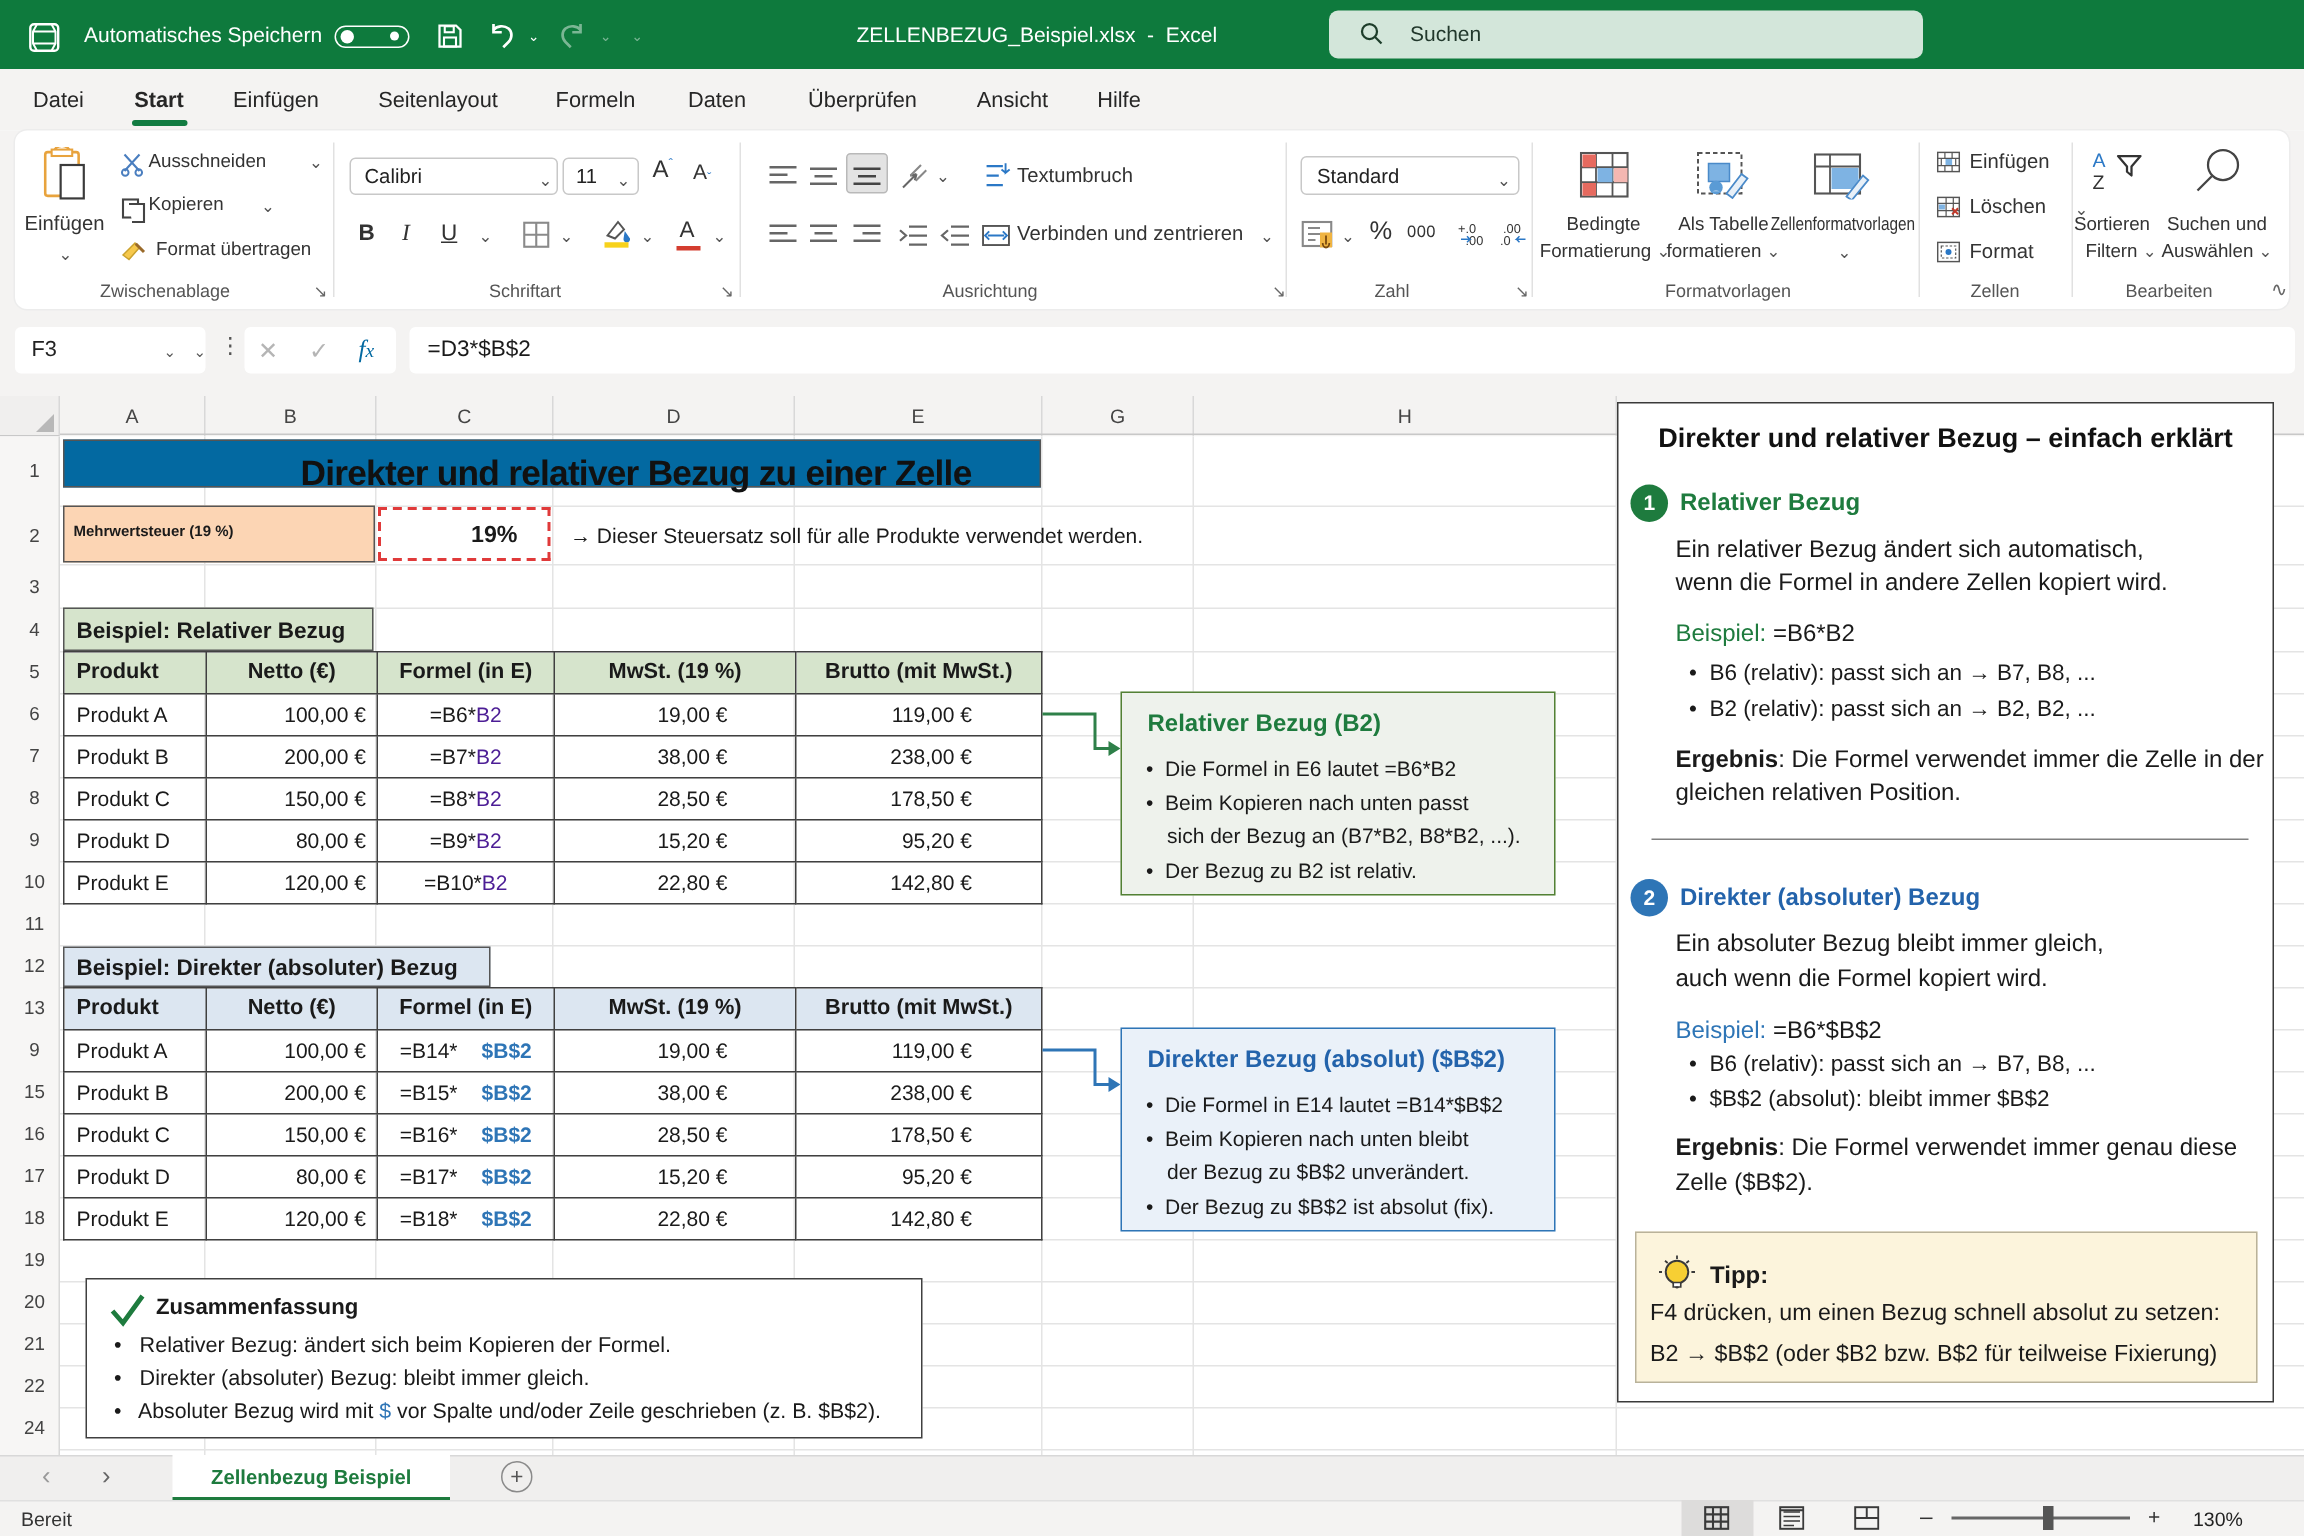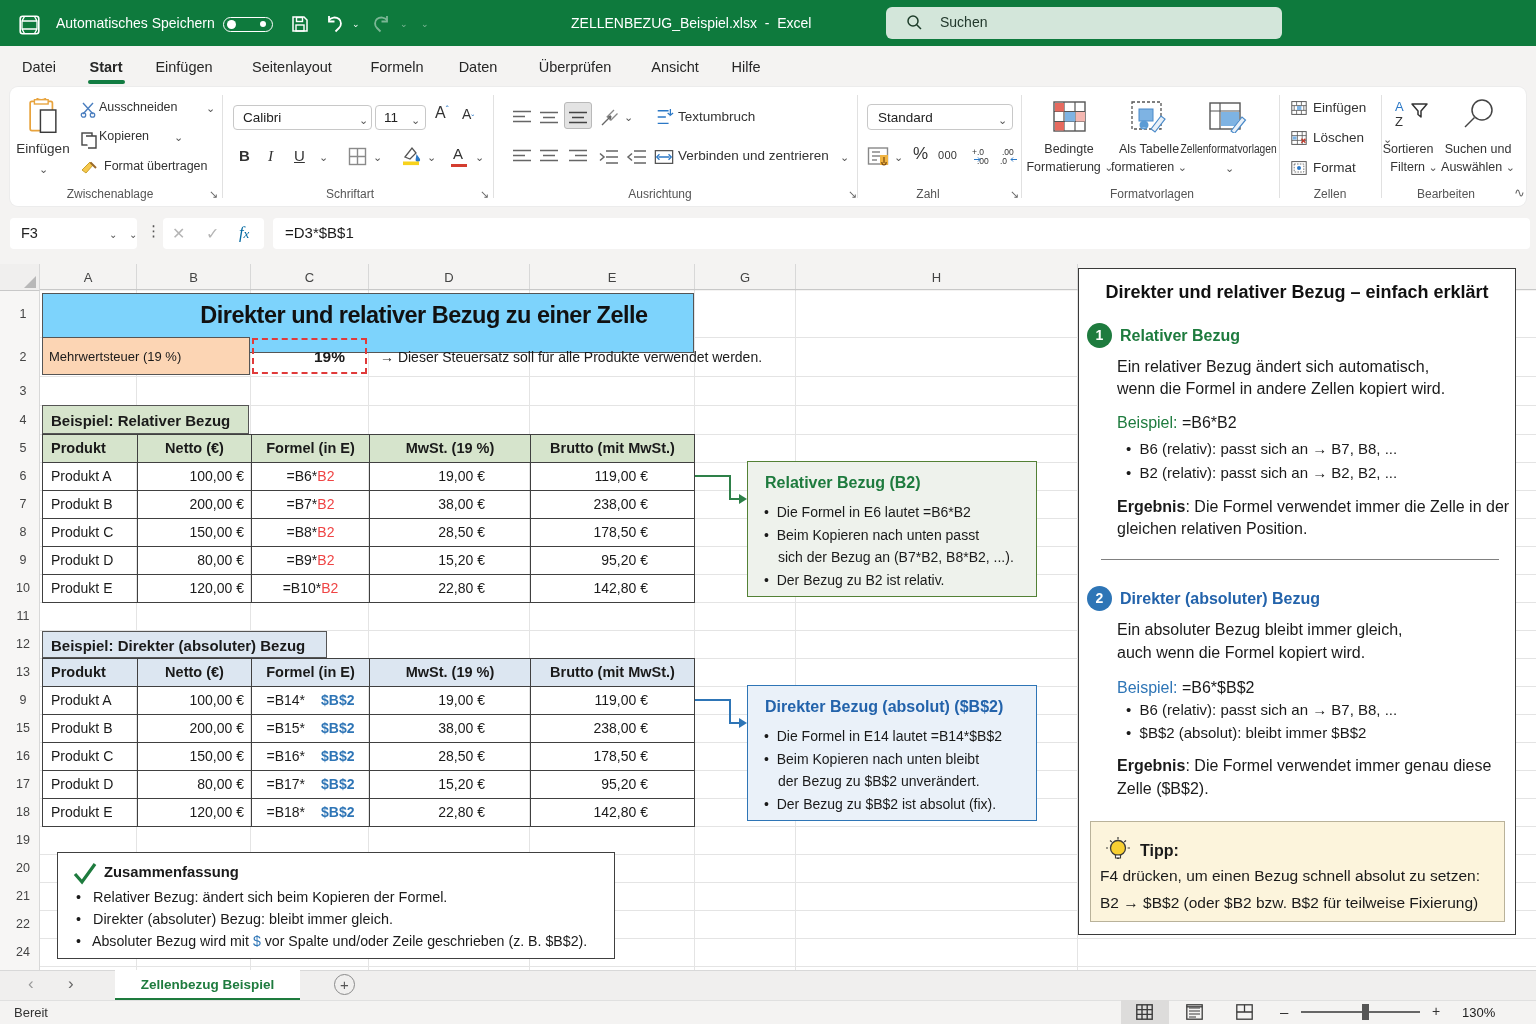--- a/index.html
+++ b/index.html
@@ -41,21 +41,21 @@
   .xtab td { border:1.4px solid #404040; height:27.95px; padding:0; overflow:hidden; white-space:nowrap; }
   .xtab td.c1 { width:95px; padding-left:8px; }
   .xtab td.c2 { width:114px; text-align:right; padding-right:7px; }
   .xtab td.c3 { width:118px; text-align:center; }
   .xtab td.c4 { width:161px; text-align:right; padding-right:45px; }
   .xtab td.c5 { width:164px; text-align:right; padding-right:46px; }
   .xtab td.c2x { width:114px; text-align:center; }
   .xtab td.c4x { width:161px; text-align:center; }
   .xtab td.c5x { width:164px; text-align:center; }
   .xtab .hdrow td { font-size:14.5px; }
-  .red { color:#ef4444; }
+  .red { color:#4c1d95; }
   .blue { color:#2e75b6; font-weight:700;margin-left:16px; }
   .gl-v { position:absolute; top:0; width:1px; background:#e4e4e4; }
   .gl-h { position:absolute; left:40px; width:1496px; height:1px; background:#e4e4e4; }
   .hdrow { font-weight:700; }
   
   #sheetbar { position:absolute; left:0; top:970px; width:1536px; height:30px; background:#f0efee; font-size:13.5px; }
   
   #statusbar { position:absolute; left:0; top:1000px; width:1536px; height:24px; background:#f4f3f2; font-size:13px; color:#333; }
 </style>
 </head>
@@ -322,21 +322,21 @@
       <div class="chev" style="left:99px;top:11px;font-size:10px">⌄</div>
       <div class="chev" style="left:119px;top:11px;font-size:10px">⌄</div>
     </div>
     <div class="abs" style="left:146px;top:11px;color:#555;font-size:15px;line-height:1.0">⋮</div>
     <div class="fbox" style="left:163px;top:6px;width:101px;height:31px">
       <div class="abs" style="left:9px;top:6px;font-size:16px;color:#b5b5b5">✕</div>
       <div class="abs" style="left:43px;top:6px;font-size:16px;color:#b5b5b5">✓</div>
       <div class="abs" style="left:76px;top:5px;font-size:16.5px;color:#0369a1;font-style:italic;font-family:'Liberation Serif',serif">f<span style="font-size:13px">x</span></div>
     </div>
     <div class="fbox" style="left:273px;top:6px;width:1257px;height:31px">
-      <div class="abs" style="left:12px;top:6px;font-size:15px;color:#1a1a1a">=D3*$B$1</div>
+      <div class="abs" style="left:12px;top:6px;font-size:15px;color:#1a1a1a">=D3*$B$2</div>
     </div>
   </div>
   <div id="colhdr">
     <div class="abs" style="left:0;top:12px;width:40px;height:27px;background:#f0efee;border-right:1px solid #d8d8d8;border-bottom:1px solid #c8c8c8">
       <svg class="abs" style="left:24px;top:12px" width="13" height="13">
           <path d="M12 0 L12 12 L0 12 Z" fill="#b8b8b8"></path>
         </svg>
     </div>
     <div class="colcell" style="left:40px;width:97px">A</div>
     <div class="colcell" style="left:137px;width:114px">B</div>
@@ -400,25 +400,25 @@
     <div class="rowlbl" style="top:458px">16</div>
     <div class="rowlbl" style="top:486px">17</div>
     <div class="rowlbl" style="top:514px">18</div>
     <div class="rowlbl" style="top:542px">19</div>
     <div class="rowlbl" style="top:570px">20</div>
     <div class="rowlbl" style="top:598px">21</div>
     <div class="rowlbl" style="top:626px">22</div>
     <div class="rowlbl" style="top:654px">24</div>
   </div>
 
-  <div class="abs" style="left:42px;top:293px;width:652px;height:60px;background:#7dd3fc;border:1.5px solid #555;">
+  <div class="abs" style="left:42px;top:293px;width:652px;height:32px;background:#0369a1;border:1.5px solid #555;">
     <div class="t" style="left:110px;top:10px;width:542px;text-align:center;font-weight:700;font-size:23.5px;color:#111;letter-spacing:-0.5px">Direkter und relativer Bezug zu einer Zelle</div>
   </div>
   <div class="abs" style="left:42px;top:337px;width:208px;height:38px;background:#fcd5b4;border:1.5px solid #555;">
-    <div class="t" style="left:6px;top:12px;font-weight:400;font-size:13px">Mehrwertsteuer (19 %)</div>
+    <div class="t" style="left:6px;top:12px;font-weight:700;font-size:10px">Mehrwertsteuer (19 %)</div>
   </div>
   <div class="abs" style="left:252px;top:338px;width:115px;height:36px;border:2px dashed #e03a3a;">
     <div class="t" style="left:0;top:9px;width:91px;text-align:right;font-weight:600;font-size:15.5px">19%</div>
   </div>
   <div class="t" style="left:380px;top:350px;font-size:14px">→ Dieser Steuersatz soll für alle Produkte verwendet werden.</div>
 
   <div class="abs" style="left:42px;top:405px;width:207px;height:29px;background:#d6e4cc;border:1.5px solid #555;">
     <div class="t" style="left:8px;top:7px;font-weight:700;font-size:15px">Beispiel: Relativer Bezug</div>
   </div>
 

